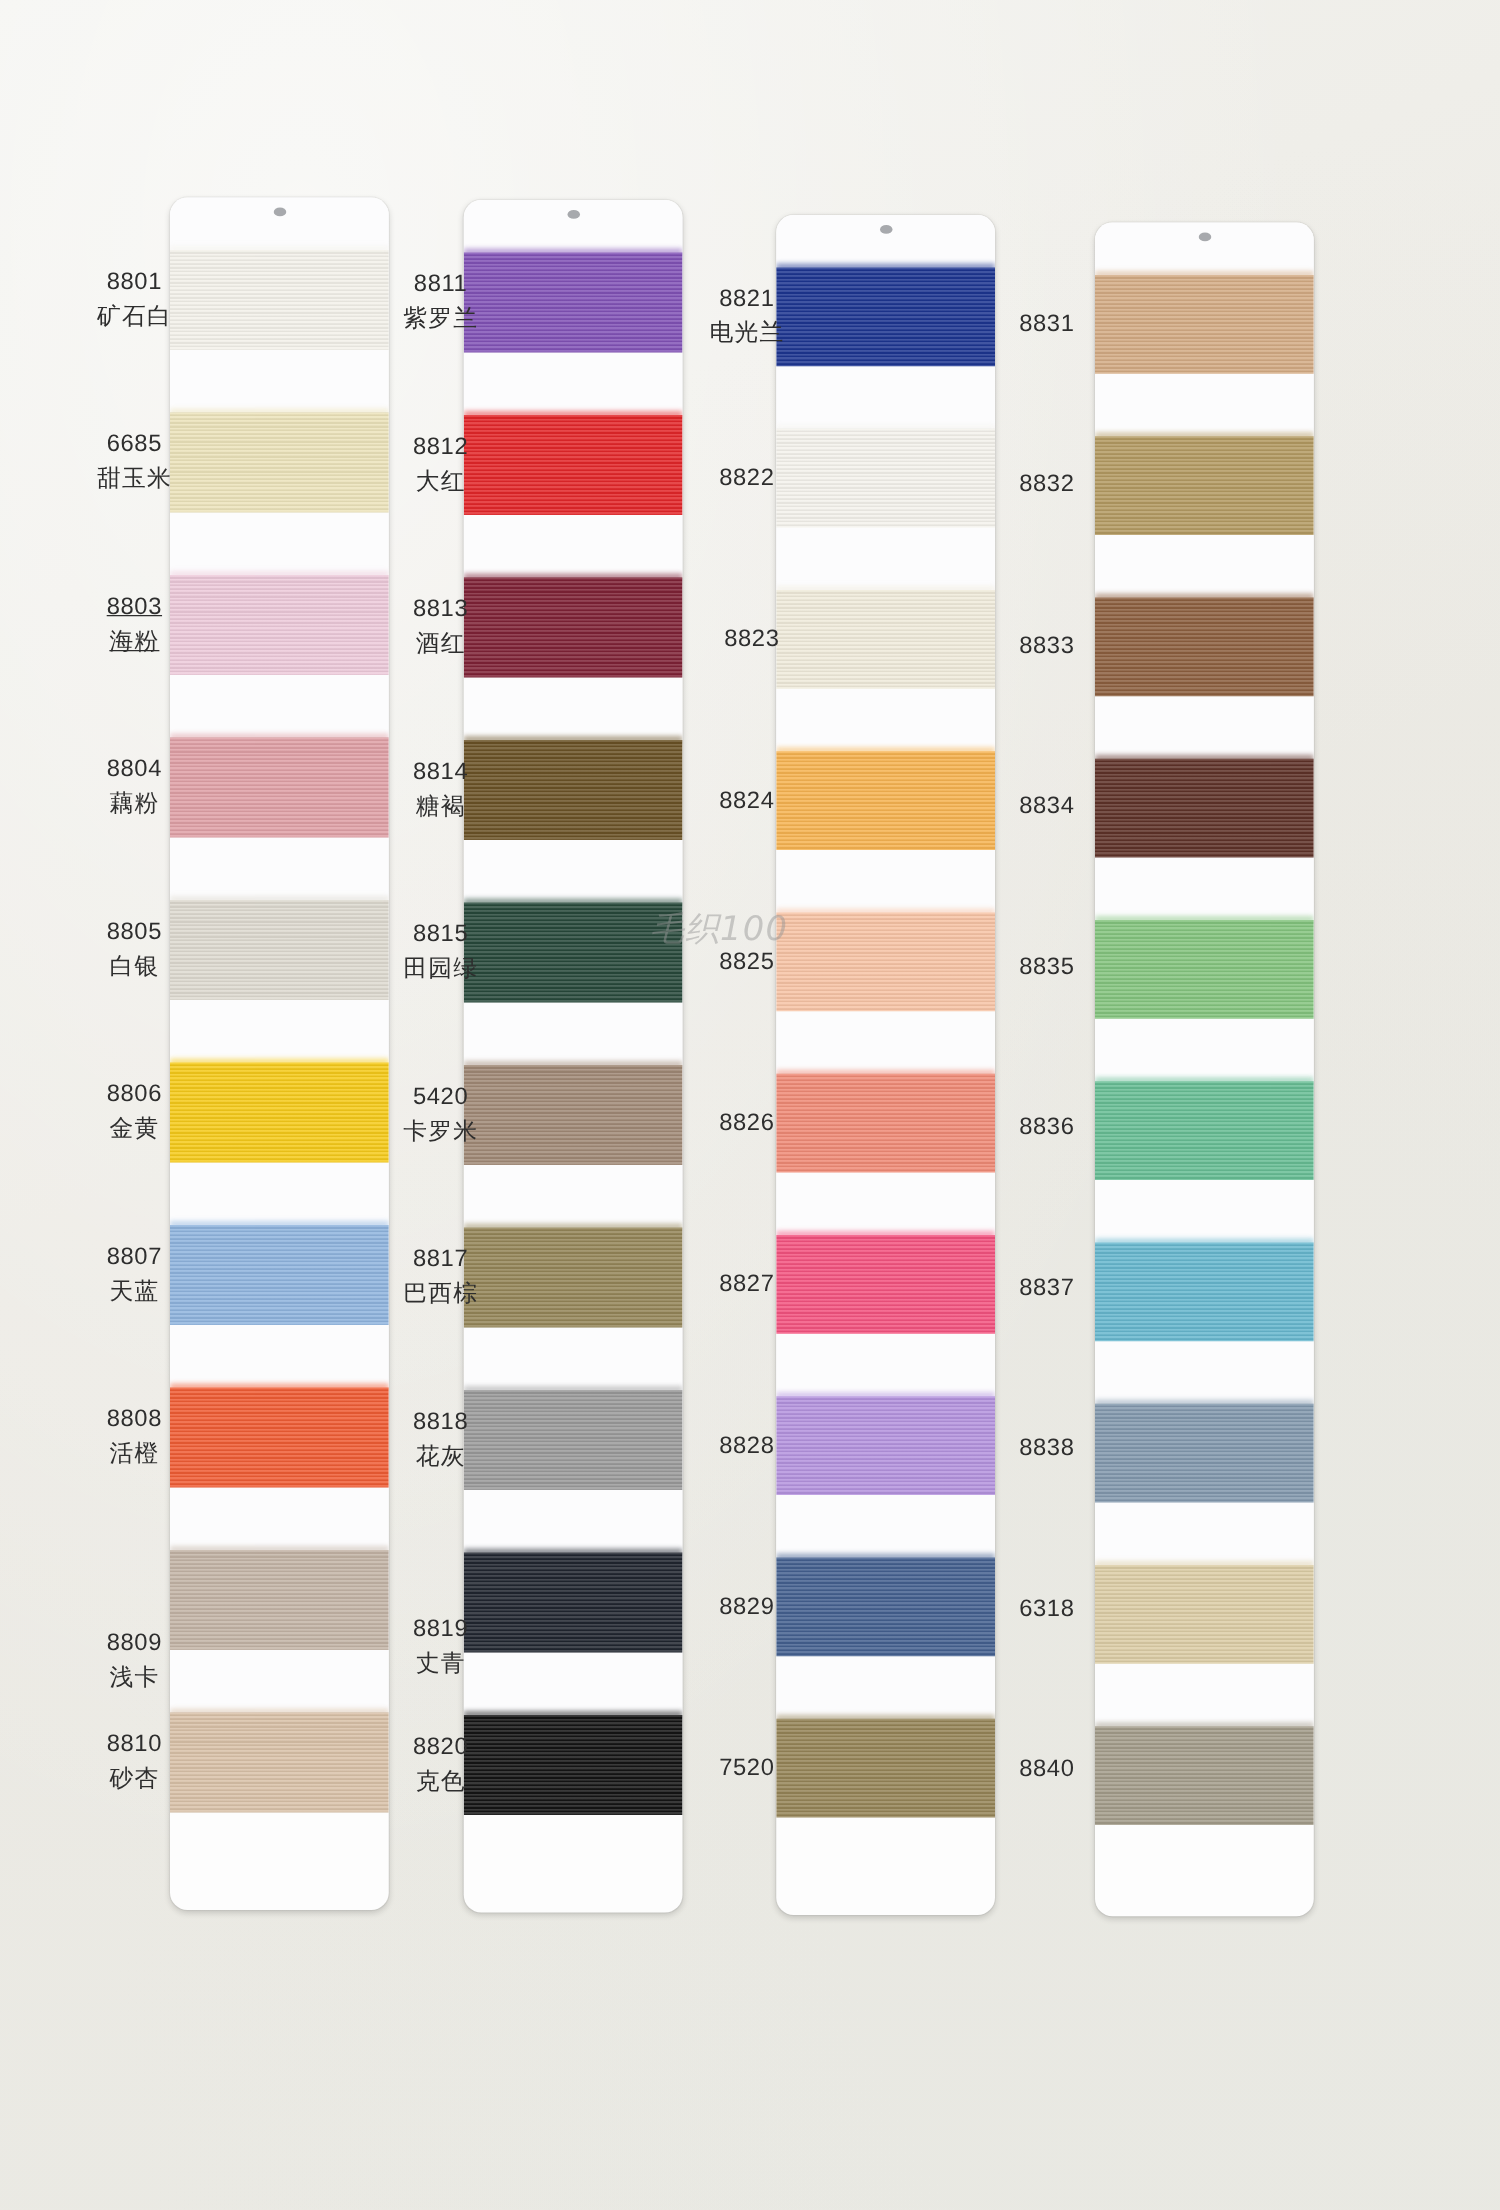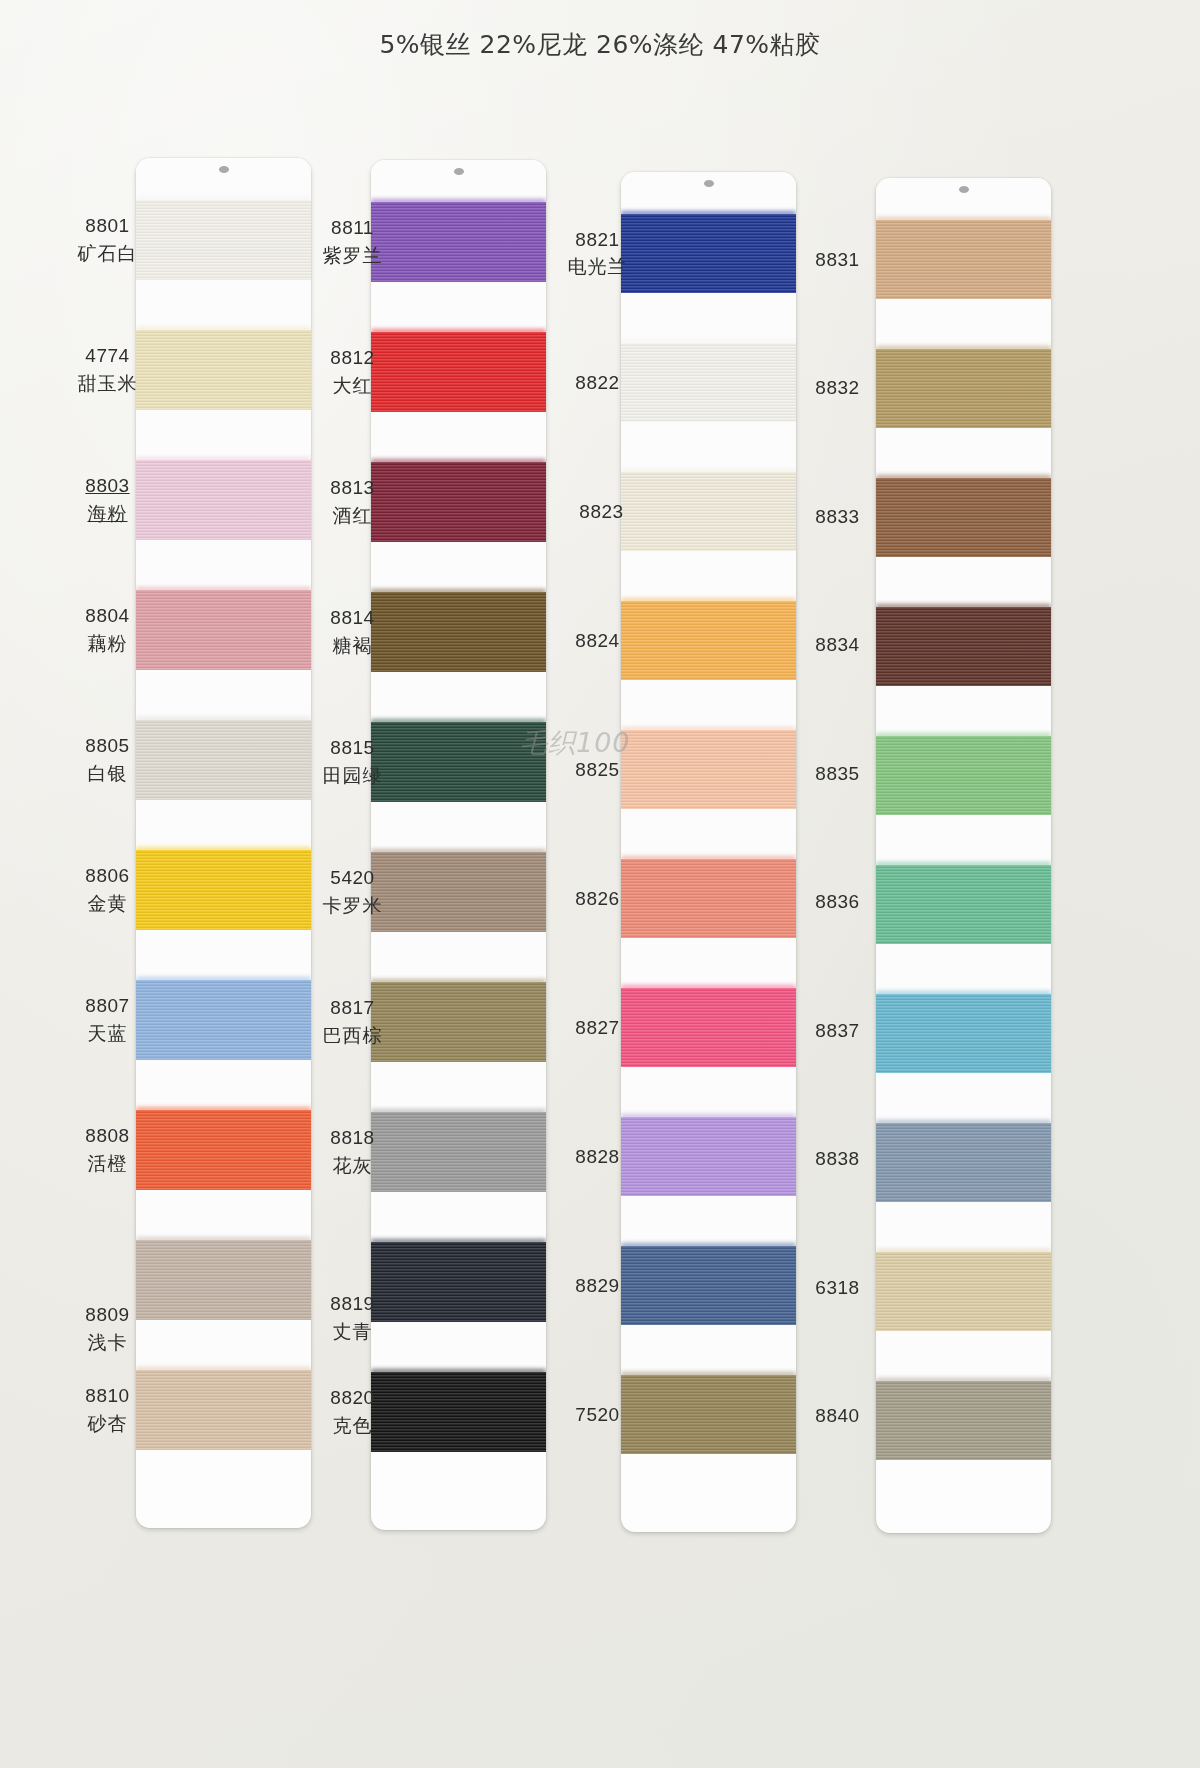--- a/index.html
+++ b/index.html
@@ -151,21 +151,20 @@
     pointer-events: none;
     font-style: italic;
   }
 </style>
 </head>
 <body>
 
 <div class="paper-bg"></div>
 
 <div class="header">
-  <div class="subtitle">5%银丝 22%尼龙 26%涤纶 47%粘胶</div>
 </div>
 
 <div class="board" id="board">
     <div class="colgroup" style="left: 0px;">
       <div class="card" style="left: 136px; top: 8px; height: 1370px;">
         <div class="pin"></div>
         <div class="card-inner">
           <div class="gap" style="height: 42px;"></div>
           <div class="swatch" title="8801" style="height: 80px; background: rgb(243, 241, 234);"></div>
           <div class="gap" style="height: 50px;"></div>
@@ -186,21 +185,21 @@
           <div class="swatch" title="8809" style="height: 80px; background: rgb(195, 180, 166);"></div>
           <div class="gap" style="height: 50px;"></div>
           <div class="swatch" title="8810" style="height: 80px; background: rgb(217, 193, 168);"></div>
         </div>
       </div>
       <div class="label" style="left: 55px; top: 63px;">
         <span class="code">8801</span>
         <span class="name">矿石白</span>
       </div>
       <div class="label" style="left: 55px; top: 193px;">
-        <span class="code">4774</span>
+        <span class="code">6685</span>
         <span class="name">甜玉米</span>
       </div>
       <div class="label" style="left: 55px; top: 323px; text-decoration: underline;">
         <span class="code">8803</span>
         <span class="name">海粉</span>
       </div>
       <div class="label" style="left: 55px; top: 453px;">
         <span class="code">8804</span>
         <span class="name">藕粉</span>
       </div>

